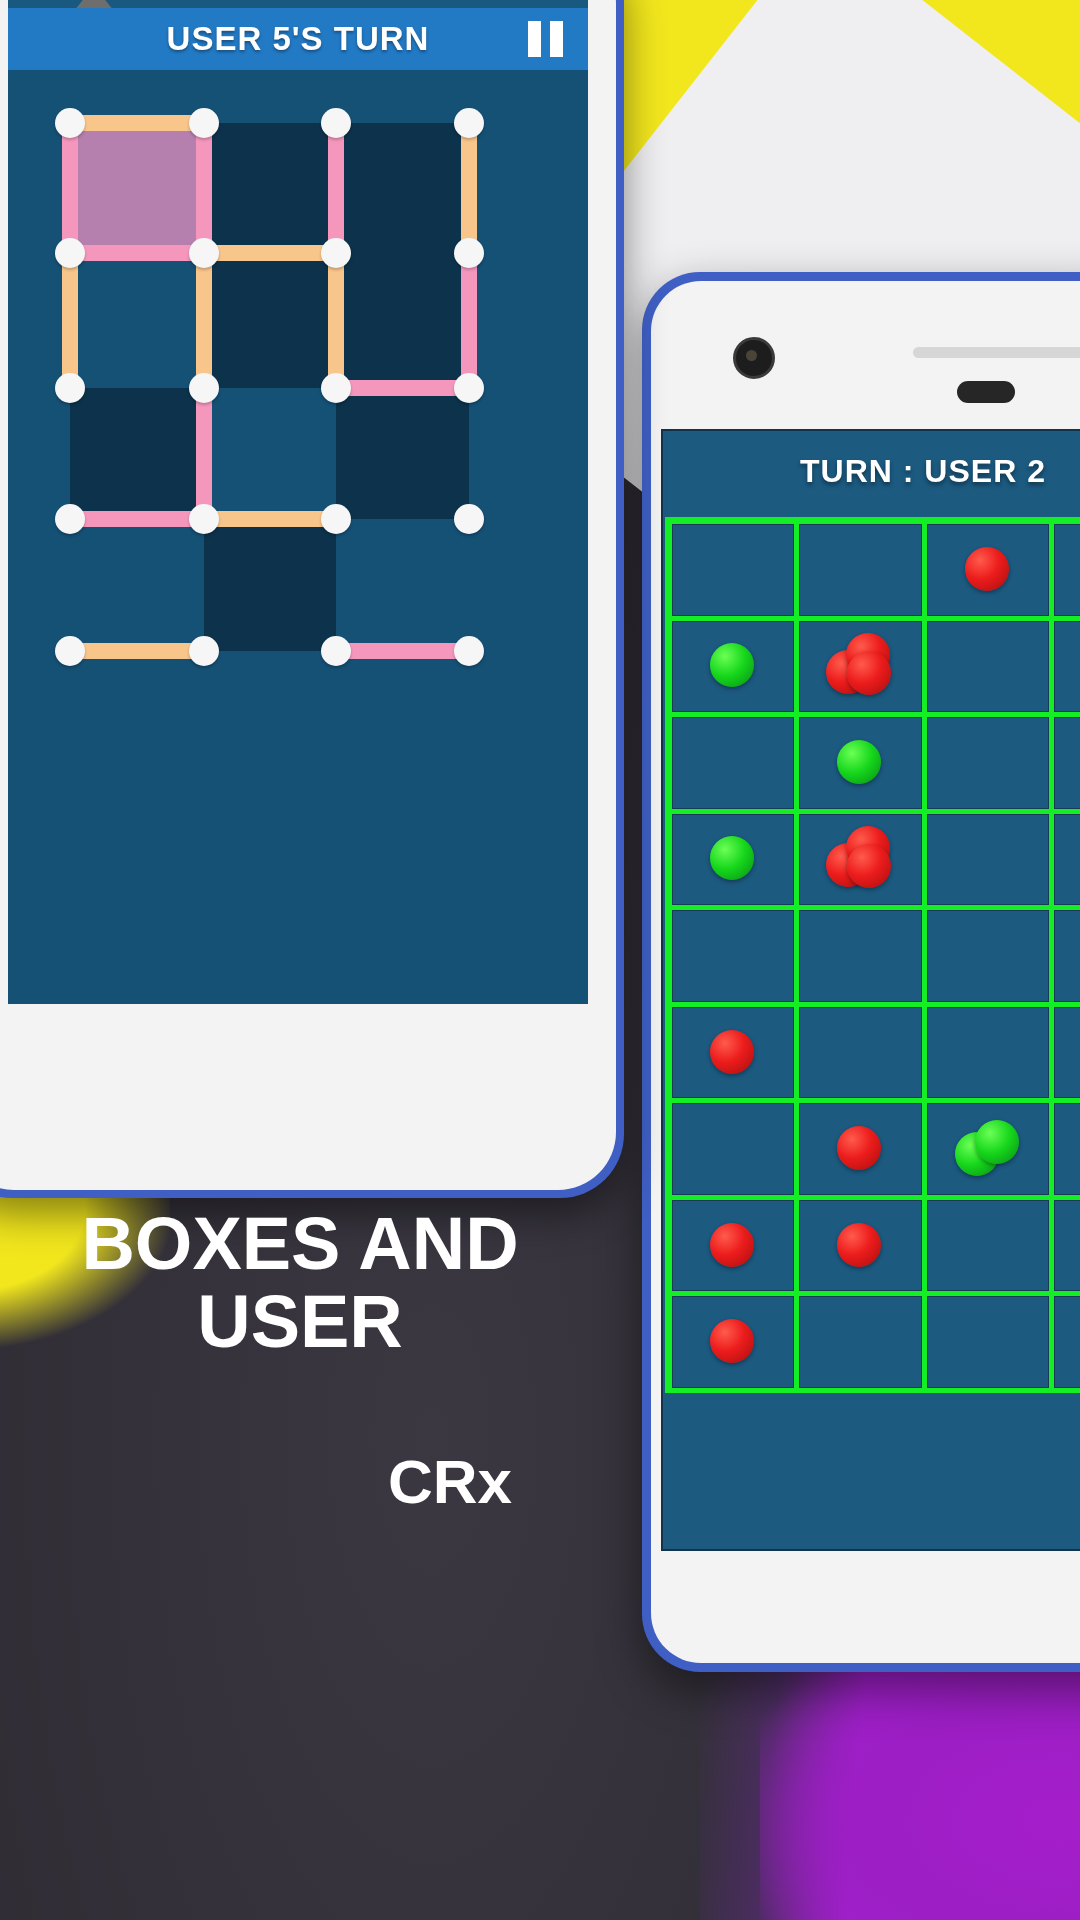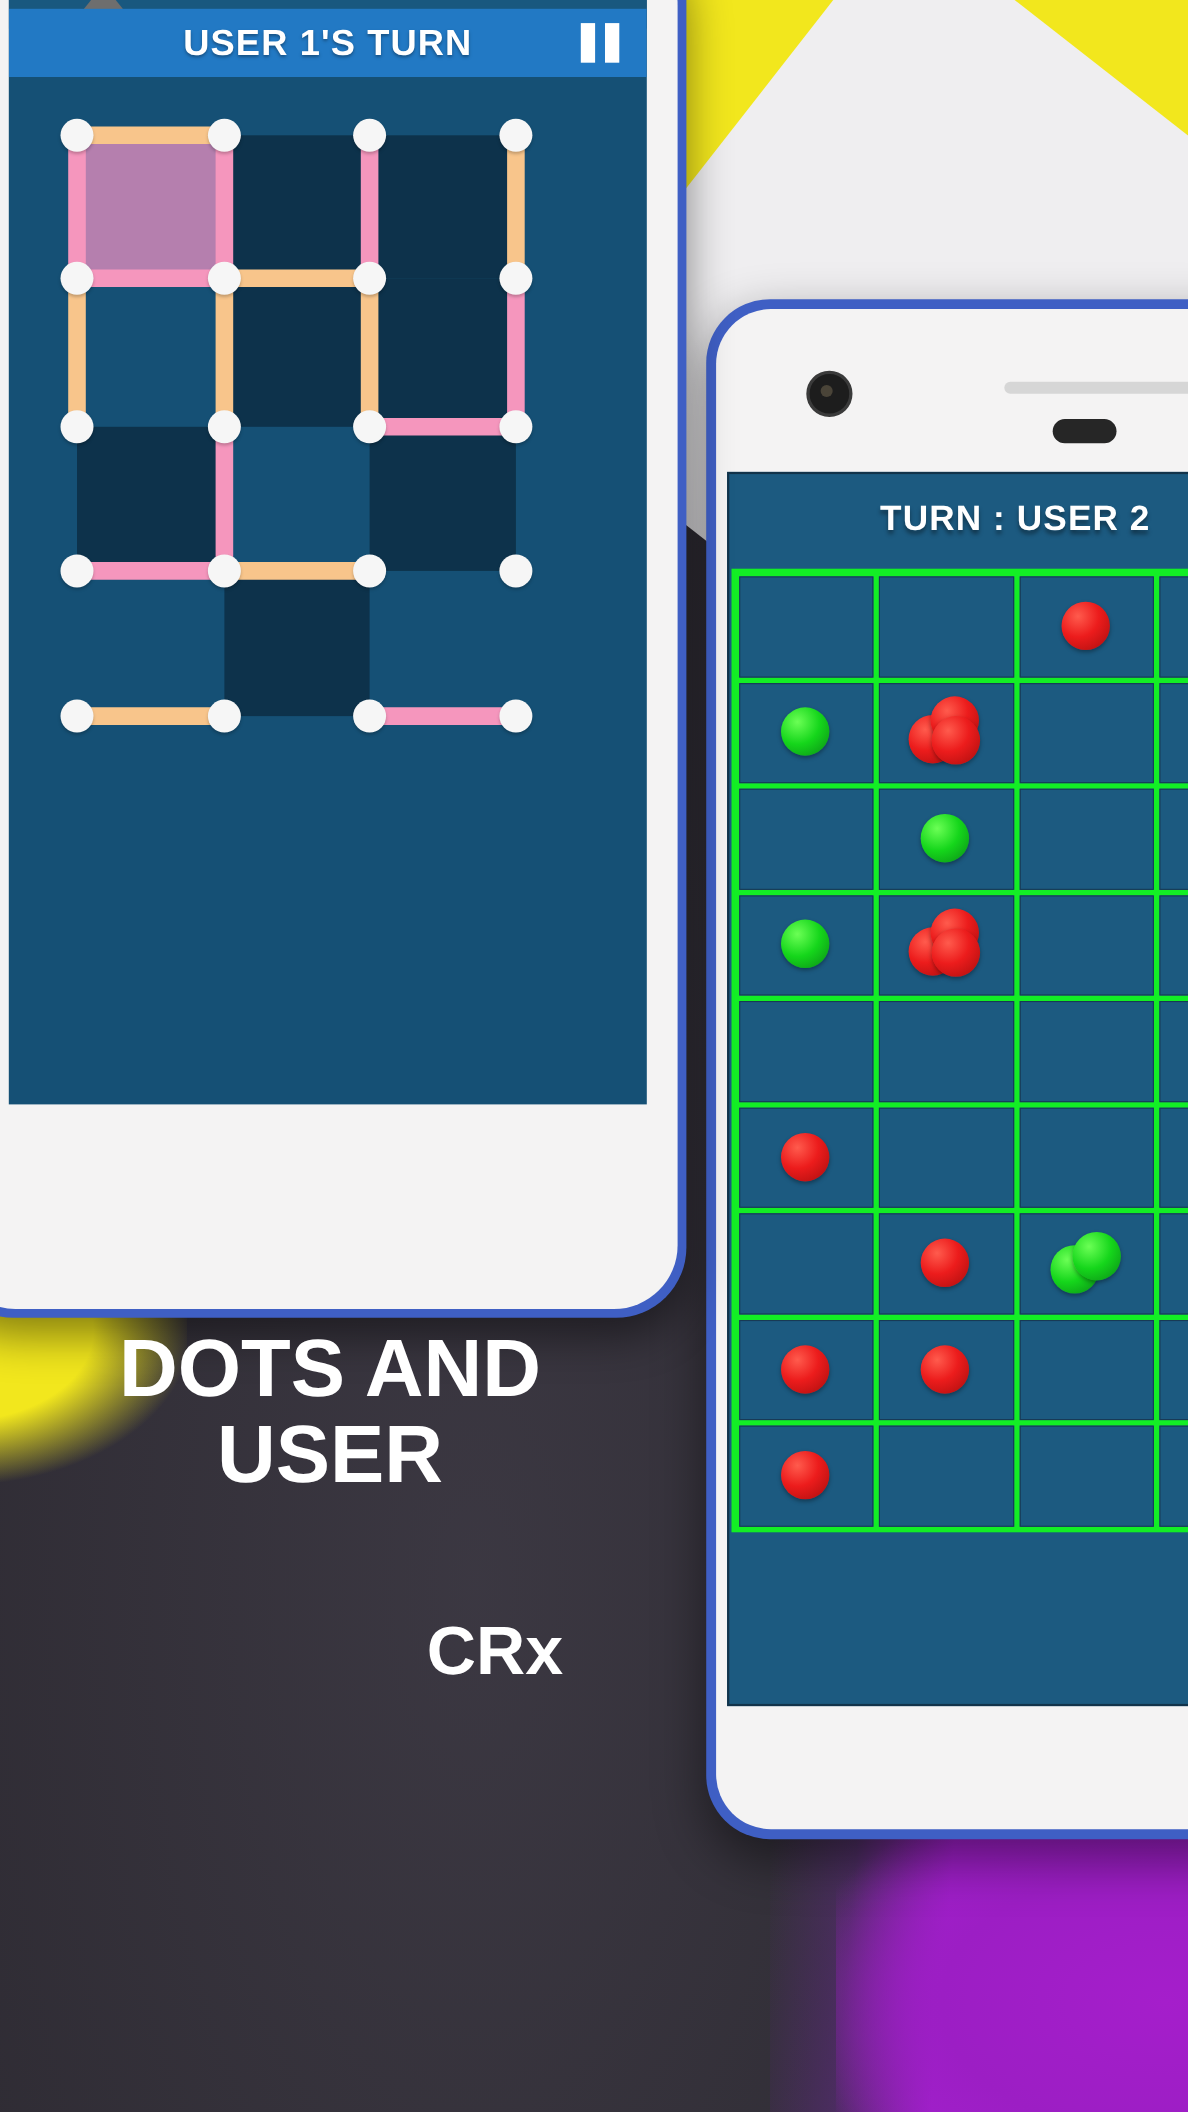--- a/index.html
+++ b/index.html
@@ -87,21 +87,21 @@
   .orb.red{background:radial-gradient(circle at 34% 30%, #ff5b4d 0%, #ec1c1c 45%, #a70d0d 100%);
            box-shadow:0 2px 4px rgba(0,0,0,0.35);}
   .orb.green{background:radial-gradient(circle at 34% 30%, #6bff55 0%, #15d61b 48%, #0a8a16 100%);
            box-shadow:0 2px 4px rgba(0,0,0,0.35);}
 
   
   .title{position:absolute;left:0;top:1205px;width:600px;text-align:center;
          color:#ffffff;font-size:74px;font-weight:bold;line-height:1.05;letter-spacing:0px;}
   .title .l2{display:block;}
   .brand{position:absolute;left:330px;top:1446px;width:240px;text-align:center;
-         color:#ffffff;font-size:62px;font-weight:bold;letter-spacing:0px;margin-top:20px;}
+         color:#ffffff;font-size:62px;font-weight:bold;letter-spacing:0px;}
 </style>
 </head>
 <body>
 
 <div class="stage">
 
   <div class="bg-base"></div>
   <div class="bg-yellow"></div>
   <div class="bg-white-diag"></div>
   <div class="bg-vignette"></div>
@@ -177,21 +177,21 @@
 
   <div class="phone1">
     <div class="phone1-body">
       <div class="p1-side-btn"></div>
       <div class="p1-side-btn2"></div>
       <div class="phone1-screen">
         <div class="p1-topbar">
           <div class="tri-icon"></div>
         </div>
         <div class="p1-turnbar">
-          <span class="p1-turn-text">USER 1'S TURN</span>
+          <span class="p1-turn-text">USER 5'S TURN</span>
           <span class="pause-icon">
               <i></i>
               <i></i>
             </span>
         </div>
         <div class="dotboard" id="dotboard">
             <div class="dbox filled" style="left: 62px; top: 53px; width: 134px; height: 130px;"></div>
             <div class="dbox" style="left: 196px; top: 53px; width: 132px; height: 130px;"></div>
             <div class="dbox" style="left: 328px; top: 53px; width: 133px; height: 130px;"></div>
             <div class="dbox" style="left: 196px; top: 183px; width: 132px; height: 135px;"></div>
@@ -235,18 +235,18 @@
             <div class="ddot" style="left: 47px; top: 566px;"></div>
             <div class="ddot" style="left: 181px; top: 566px;"></div>
             <div class="ddot" style="left: 313px; top: 566px;"></div>
             <div class="ddot" style="left: 446px; top: 566px;"></div>
           </div>
       </div>
     </div>
   </div>
 
   <div class="title">
-    <span>DOTS AND</span>
+    <span>BOXES AND</span>
     <span class="l2">USER</span>
   </div>
   <div class="brand">CRx</div>
 
 </div>
 
 </body></html>

